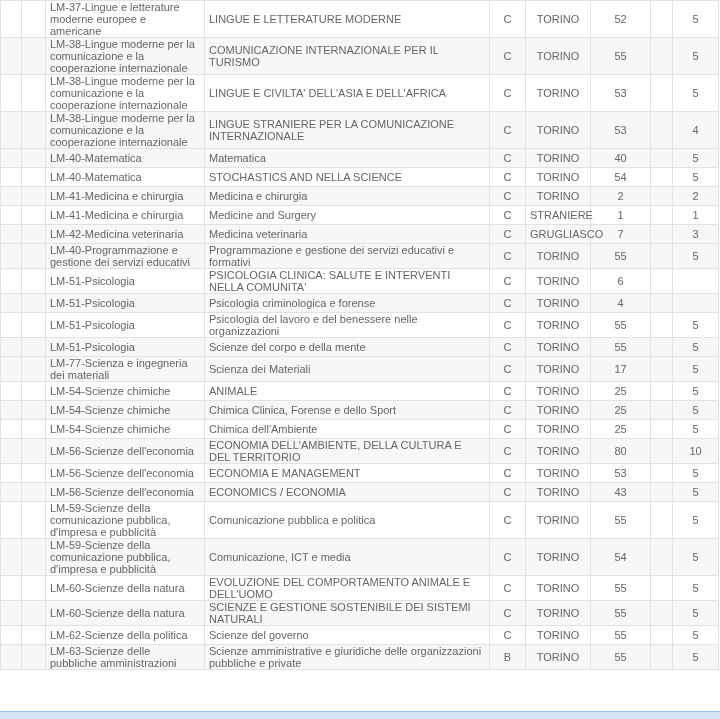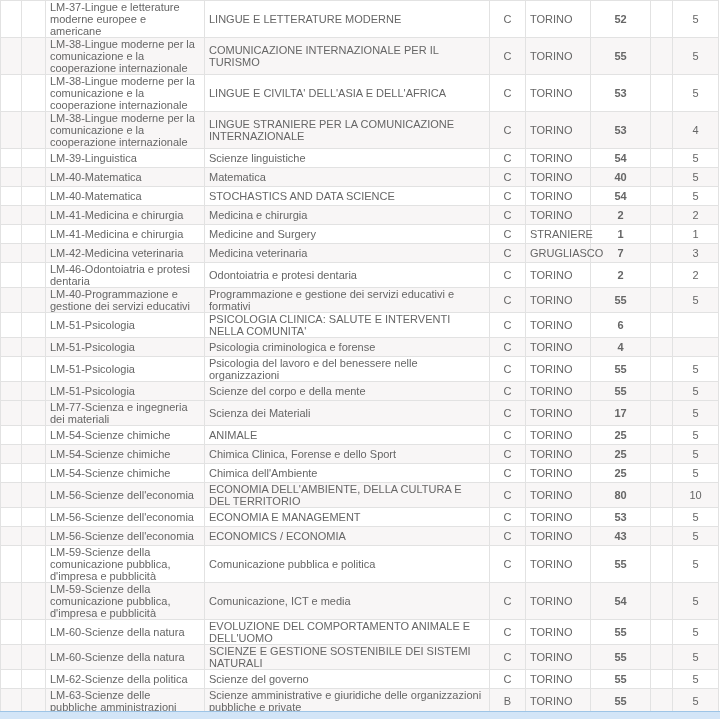--- a/index.html
+++ b/index.html
@@ -17,22 +17,22 @@
     border:1px solid #e2e2e2;
     font-size:11px; line-height:12px; color:#666;
     padding:0 4px; height:18px; vertical-align:middle;
     word-wrap:break-word;
   }
   tr.alt td { background:#f8f6f6; }
   td.c-spacer { padding:0; }
   td.c-class  { color:#666; }
   td.c-course { color:#666; }
   td.c-letter { text-align:center; }
-  td.c-city   { text-align:left; white-space:nowrap; padding:0 2px;margin-left:32px; }
-  td.c-num1   { text-align:center; font-weight:bold; color:#4a4a4a; }
+  td.c-city   { text-align:center; white-space:nowrap; padding:0 2px;margin-left:32px; }
+  td.c-num1   { text-align:center; font-weight:normal; color:#4a4a4a; }
   td.c-num2   { text-align:center; }
   .bottom-strip {
     position:absolute; left:0; right:0; bottom:0; height:7px;
     background:#d3e5f7; border-top:1px solid #9dc4e6;
   }
 </style>
 </head>
 <body>
 
 <div class="screen">
@@ -86,47 +86,36 @@
           <td class="c-spacer"></td>
           <td class="c-spacer"></td>
           <td class="c-class">LM-38-Lingue moderne per la comunicazione e la cooperazione internazionale</td>
           <td class="c-course">LINGUE STRANIERE PER LA COMUNICAZIONE INTERNAZIONALE</td>
           <td class="c-letter">C</td>
           <td class="c-city">TORINO</td>
           <td class="c-num1">53</td>
           <td class="c-spacer"></td>
           <td class="c-num2">4</td>
         </tr>
-        <tr>
-          <td class="c-spacer"></td>
-          <td class="c-spacer"></td>
-          <td class="c-class">LM-39-Linguistica</td>
-          <td class="c-course">Scienze linguistiche</td>
-          <td class="c-letter">C</td>
-          <td class="c-city">TORINO</td>
-          <td class="c-num1">54</td>
-          <td class="c-spacer"></td>
-          <td class="c-num2">5</td>
-        </tr>
         <tr class="alt">
           <td class="c-spacer"></td>
           <td class="c-spacer"></td>
           <td class="c-class">LM-40-Matematica</td>
           <td class="c-course">Matematica</td>
           <td class="c-letter">C</td>
           <td class="c-city">TORINO</td>
           <td class="c-num1">40</td>
           <td class="c-spacer"></td>
           <td class="c-num2">5</td>
         </tr>
         <tr>
           <td class="c-spacer"></td>
           <td class="c-spacer"></td>
           <td class="c-class">LM-40-Matematica</td>
-          <td class="c-course">STOCHASTICS AND DATA SCIENCE</td>
+          <td class="c-course">STOCHASTICS AND NELLA SCIENCE</td>
           <td class="c-letter">C</td>
           <td class="c-city">TORINO</td>
           <td class="c-num1">54</td>
           <td class="c-spacer"></td>
           <td class="c-num2">5</td>
         </tr>
         <tr class="alt">
           <td class="c-spacer"></td>
           <td class="c-spacer"></td>
           <td class="c-class">LM-41-Medicina e chirurgia</td>
@@ -151,31 +140,20 @@
         <tr class="alt">
           <td class="c-spacer"></td>
           <td class="c-spacer"></td>
           <td class="c-class">LM-42-Medicina veterinaria</td>
           <td class="c-course">Medicina veterinaria</td>
           <td class="c-letter">C</td>
           <td class="c-city">GRUGLIASCO</td>
           <td class="c-num1">7</td>
           <td class="c-spacer"></td>
           <td class="c-num2">3</td>
-        </tr>
-        <tr>
-          <td class="c-spacer"></td>
-          <td class="c-spacer"></td>
-          <td class="c-class">LM-46-Odontoiatria e protesi dentaria</td>
-          <td class="c-course">Odontoiatria e protesi dentaria</td>
-          <td class="c-letter">C</td>
-          <td class="c-city">TORINO</td>
-          <td class="c-num1">2</td>
-          <td class="c-spacer"></td>
-          <td class="c-num2">2</td>
         </tr>
         <tr class="alt">
           <td class="c-spacer"></td>
           <td class="c-spacer"></td>
           <td class="c-class">LM-40-Programmazione e gestione dei servizi educativi</td>
           <td class="c-course">Programmazione e gestione dei servizi educativi e formativi</td>
           <td class="c-letter">C</td>
           <td class="c-city">TORINO</td>
           <td class="c-num1">55</td>
           <td class="c-spacer"></td>

